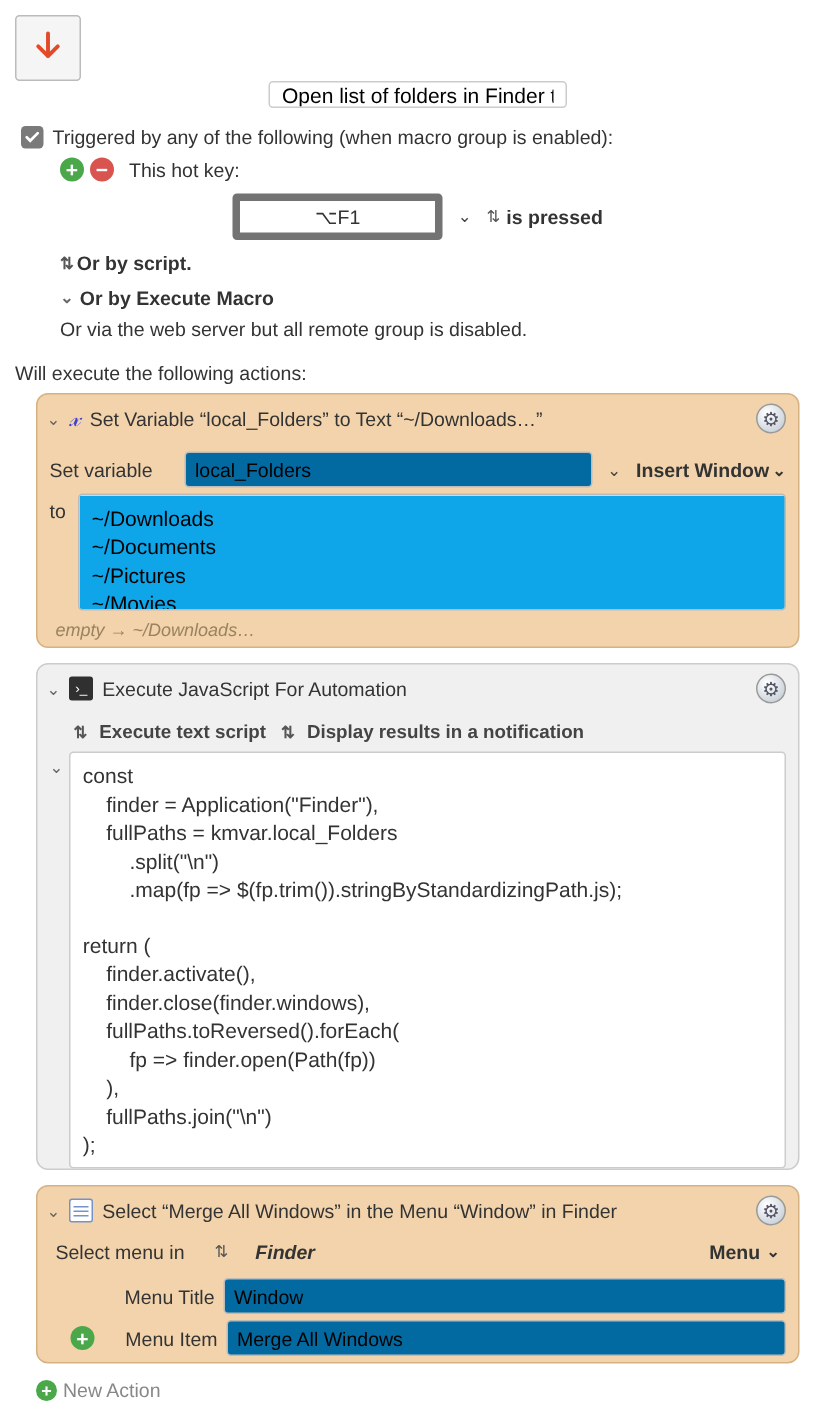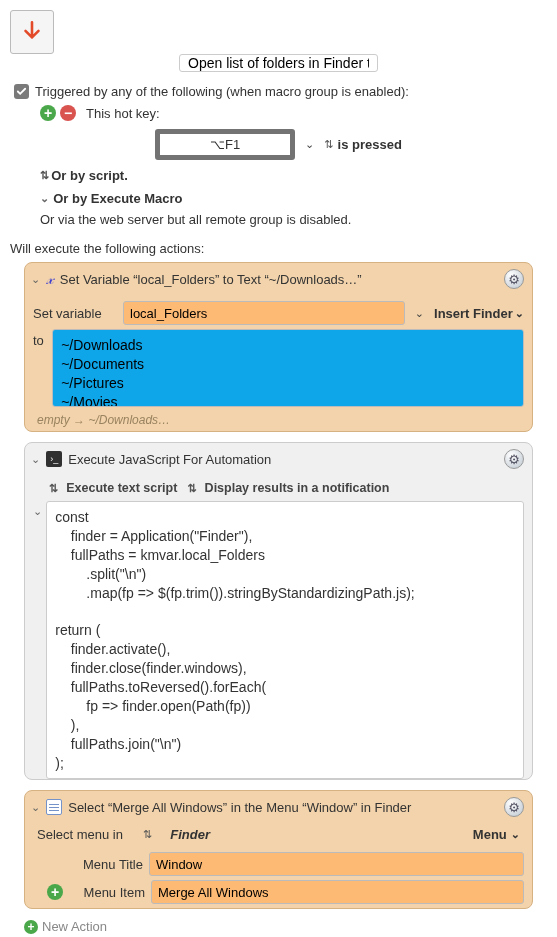--- a/index.html
+++ b/index.html
@@ -123,21 +123,21 @@
     margin: 4px 0;
     font-size: 13px;
   }
   .lbl { min-width: 84px; text-align: left; }
   .lbl-right { min-width: 84px; text-align: right; }
   .field {
     flex:1;
     border:1px solid #bbb;
     border-radius:3px;
     padding:3px 6px;
-    background:#fdba74;
+    background:#0369a1;
     font-size:13px;
     height:24px;
   }
   .dropdown-caret { font-size:11px; color:#444; padding:0 4px; }
   .token-btn { font-size:13px; font-weight:600; cursor:pointer; display:flex; align-items:center; gap:2px;}
   .textarea {
     width: 100%;
     border:1px solid #bbb;
     border-radius:3px;
     background:#0ea5e9;
@@ -245,21 +245,21 @@
     <span class="icon-var">𝓍</span>
     <span>Set Variable “local_Folders” to Text “~/Downloads…”</span>
     <span class="gear">⚙</span>
   </div>
   <div class="card-body">
     <div class="row">
       <span class="lbl">Set variable</span>
       <input class="field" value="local_Folders" style="">
       <span class="dropdown-caret">⌄</span>
       <span class="token-btn">
-          <span>Insert Finder</span>
+          <span>Insert Window</span>
           <span style="font-size:11px;">⌄</span>
         </span>
     </div>
     <div class="to-row">
       <span class="to-lbl">to</span>
       <textarea class="textarea" rows="4" style="height: 78px;">~/Downloads
 ~/Documents
 ~/Pictures
 ~/Movies</textarea>
     </div>

